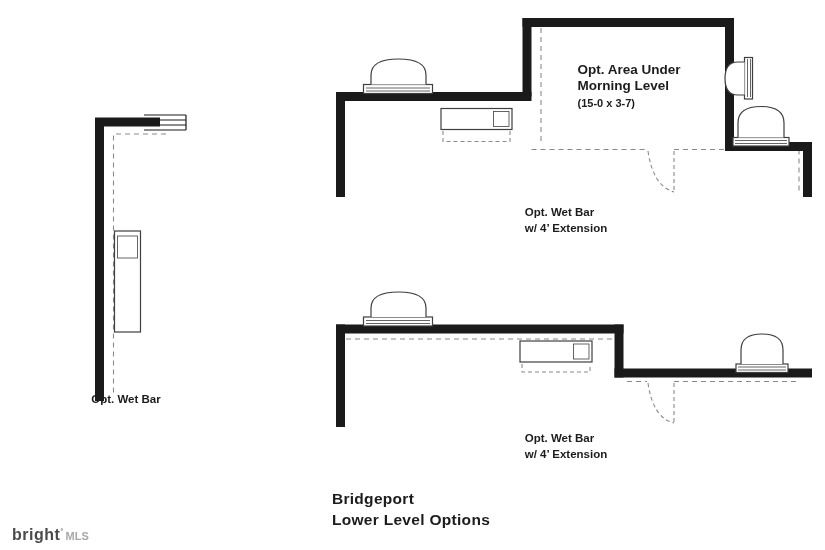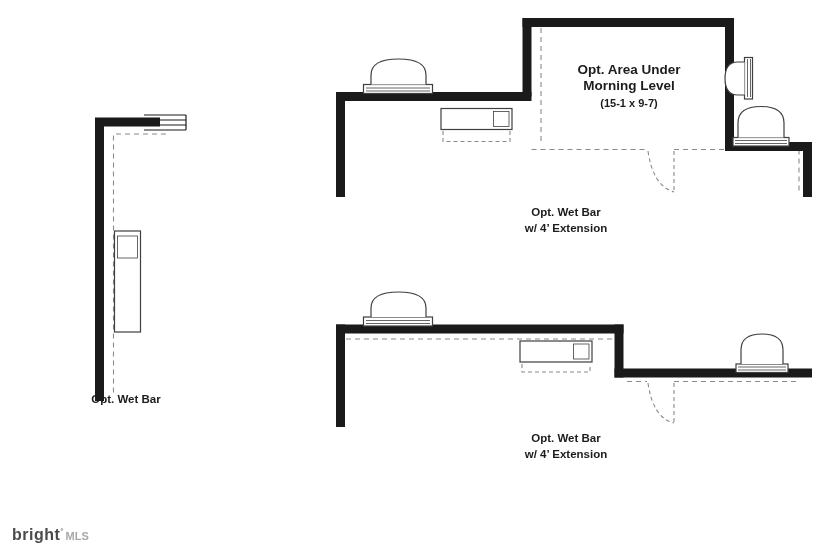--- a/index.html
+++ b/index.html
@@ -11,21 +11,21 @@
 
   
   .wall   { stroke:#1a1a1a; stroke-width:9;  fill:none; }
   .thin   { stroke:#1a1a1a; stroke-width:1.2; fill:none; }
   .dash   { stroke:#8a8a8a; stroke-width:1.1; fill:none; stroke-dasharray:5 4; }
   .dash2  { stroke:#8a8a8a; stroke-width:1.1; fill:none; stroke-dasharray:4 3; }
   .fix    { stroke:#3f3f3f; stroke-width:1.2; fill:#ffffff; }
   .fixln  { stroke:#3f3f3f; stroke-width:0.8; fill:none; }
 
   
-  .lbl { position:absolute; transform:translateX(-50%); text-align:center;
+  .lbl { position:absolute; transform:translateX(-50%); text-align:left;
          color:#1c1c1c; font-weight:700; white-space:nowrap; }
   .caption      { font-size:11.5px; line-height:16px; }
   .left-caption { left:126px; top:393px; font-size:11.5px; }
   .area-label   { left:629px; top:62px;  font-size:13.5px; line-height:16px; }
   .area-small   { font-size:11px; padding-top:1px; }
   .top-caption  { left:566px; top:204px; }
   .bottom-caption { left:566px; top:430px; }
   .title        { left:411px; top:488px; font-size:15.5px; line-height:21px; letter-spacing:.3px; }
 
   .logo { position:absolute; left:12px; top:526px; white-space:nowrap; }
@@ -146,31 +146,35 @@
         <line class="fixln" x1="738" y1="370" x2="786" y2="370"></line>
       </g>
     </g>
   </svg>
 
   <div class="lbl left-caption">Opt. Wet Bar</div>
 
   <div class="lbl area-label">
     <div>Opt. Area Under</div>
     <div>Morning Level</div>
-    <div class="area-small">(15-1 x 9-7)</div>
+    <div class="area-small">(15-0 x 3-7)</div>
   </div>
 
   <div class="lbl caption top-caption">
     <div>Opt. Wet Bar</div>
     <div>w/ 4’ Extension</div>
   </div>
 
   <div class="lbl caption bottom-caption">
     <div>Opt. Wet Bar</div>
     <div>w/ 4’ Extension</div>
   </div>
 
+  <div class="lbl title">
+    <div>Bridgeport</div>
+    <div>Lower Level Options</div>
+  </div>
 
   <div class="logo">
     <span class="logo-brand">bright</span><span class="logo-mark">°</span><span class="logo-suffix">MLS</span>
   </div>
 
 </div>
 
 </body></html>

